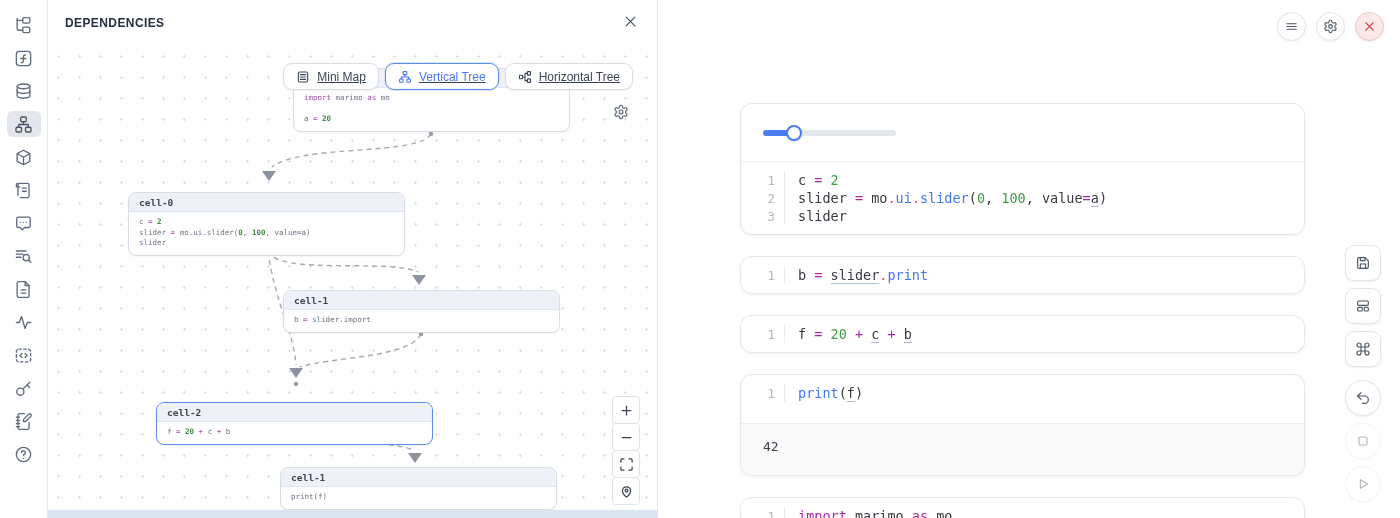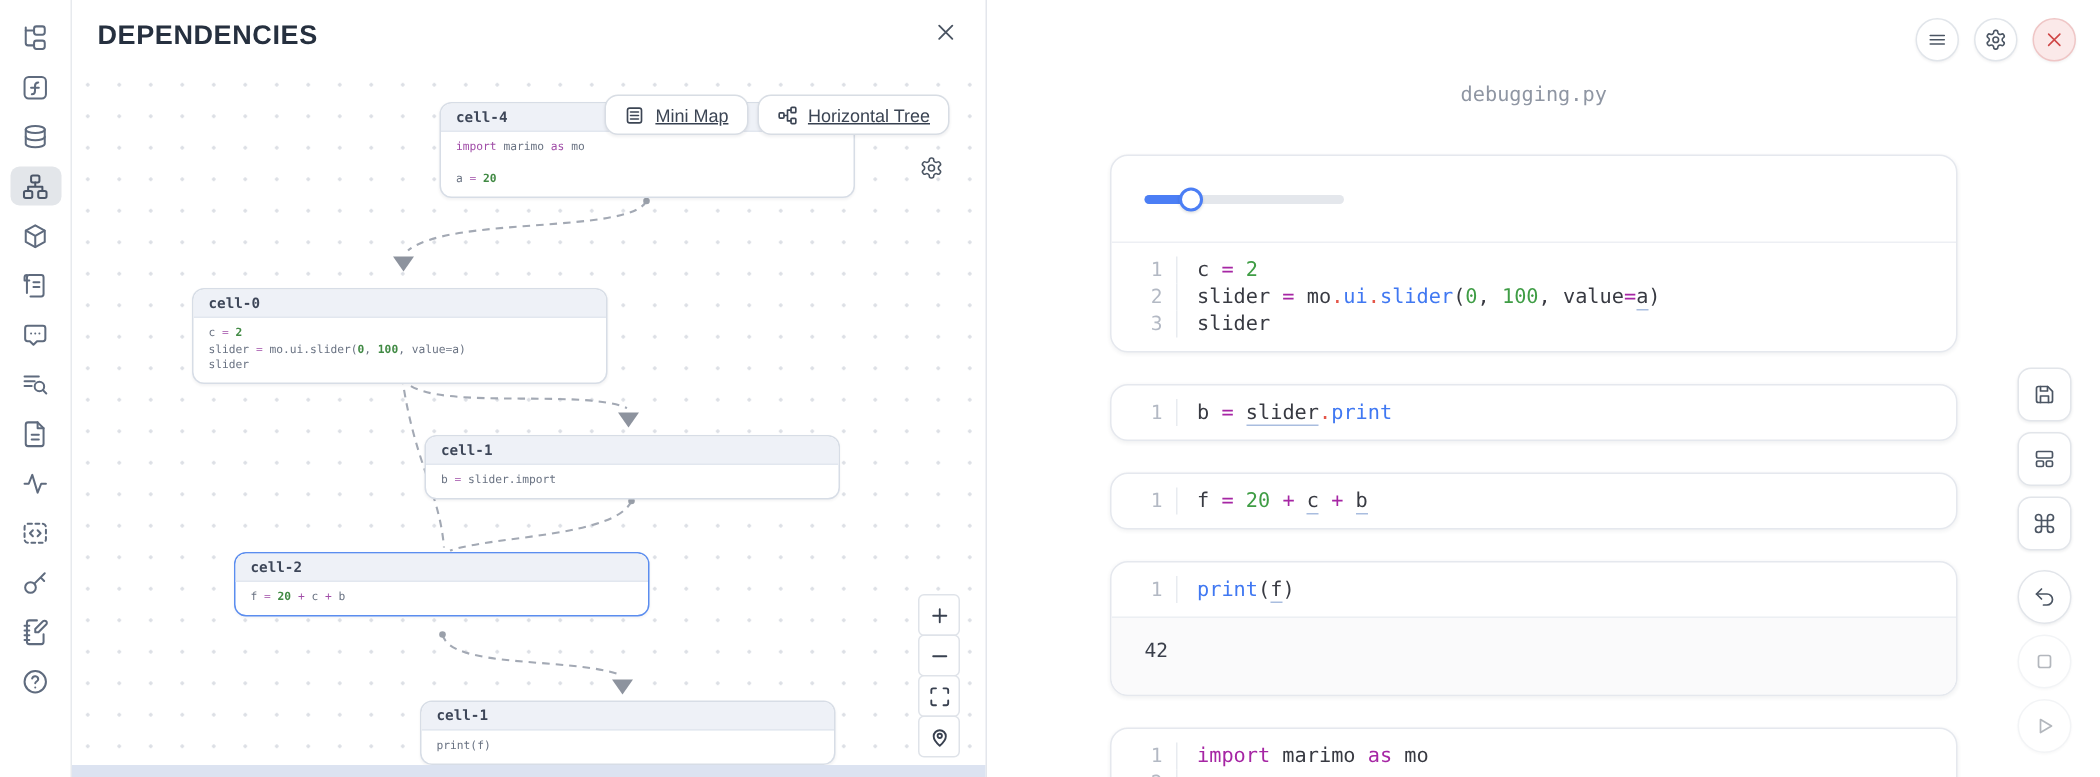--- a/index.html
+++ b/index.html
@@ -12,21 +12,21 @@
     padding-top:12px;gap:7px;box-sizing:border-box;z-index:6;}
   .rail-item{width:34px;height:26px;display:flex;align-items:center;justify-content:center;
     border-radius:6px;color:#5f6b7e;cursor:pointer;flex-shrink:0;}
   .rail-item.active{background:#e3e6ea;color:#4b5668;}
 
   
   .dep-panel{position:absolute;left:48px;top:0;width:610px;height:518px;background:#fff;
     border-right:1px solid #e3e6ec;box-sizing:border-box;display:flex;flex-direction:column;}
   .dep-header{height:46px;display:flex;align-items:center;justify-content:space-between;
     padding:0 17px;flex-shrink:0;}
-  .dep-title{font-size:18px;font-weight:bold;letter-spacing:.4px;color:#26303f;}
+  .dep-title{font-size:12px;font-weight:bold;letter-spacing:.4px;color:#26303f;}
   .icon-btn{background:none;border:none;padding:2px;color:#4b5563;cursor:pointer;display:flex;}
   .graph-area{position:relative;flex:1;overflow:hidden;
     background-image:radial-gradient(#dcdfe5 1px,transparent 1.3px);background-size:21px 21px;}
   .edges{position:absolute;left:0;top:0;}
   .dep-footer{height:8px;background:#dce3f1;flex-shrink:0;}
 
   .view-toolbar{position:absolute;top:17px;right:24px;display:flex;gap:6px;z-index:5;text-decoration:underline;}
   .view-btn{display:flex;align-items:center;gap:7px;height:27px;padding:0 12px;background:#fff;
     border:1px solid #d8dde4;border-radius:9px;font-size:12px;color:#3c4554;cursor:pointer;
     box-shadow:0 1px 2px rgba(16,24,40,.06);font-family:"Liberation Sans",sans-serif;white-space:nowrap;}
@@ -68,21 +68,21 @@
   .code{padding:9px 0;}
   .code-line{display:flex;height:18px;align-items:center;}
   .line-no{width:34px;flex-shrink:0;text-align:right;padding-right:9px;
     font-family:"DejaVu Sans Mono",monospace;font-size:13px;color:#b3b9c4;
     border-right:1px solid #e8ebf0;align-self:stretch;display:flex;align-items:center;justify-content:flex-end;}
   .code-text{padding-left:13px;font-family:"DejaVu Sans Mono",monospace;font-size:13.5px;white-space:pre;}
   .t-p{color:#383a42}.t-k{color:#a626a4}.t-kb{color:#a626a4;font-weight:normal}
   .t-n{color:#3f9d45}.t-b{color:#4078f2}.t-r{color:#e45649}
   .t-u{color:#383a42;border-bottom:1.6px solid #a9bddf;}
   .cell-output{border-top:1px solid #eceff3;background:#fafafb;padding:15px 22px 21px;
-    font-family:"DejaVu Sans Mono",monospace;font-size:13px;color:#3a3f4b;}
+    font-family:"DejaVu Sans Mono",monospace;font-size:13px;color:#3a3f4b;margin-top:12px;}
 
   .side-buttons{position:absolute;right:19px;top:245px;display:flex;flex-direction:column;gap:7px;align-items:center;z-index:5;}
   .sq-btn{width:36px;height:36px;border-radius:9px;background:#fff;border:1px solid #e2e5ea;
     display:flex;align-items:center;justify-content:center;color:#4b5563;cursor:pointer;
     box-shadow:0 1px 2px rgba(16,24,40,.07);}
   .rd-btn{width:36px;height:36px;border-radius:50%;background:#fff;border:1px solid #e2e5ea;
     display:flex;align-items:center;justify-content:center;color:#4b5563;cursor:pointer;
     box-shadow:0 1px 2px rgba(16,24,40,.07);}
   .rd-btn.first{margin-top:6px;}
   .disabled{opacity:.42;}
@@ -252,20 +252,31 @@
     <div class="view-toolbar" id="viewbar">
         <button class="view-btn">
           <span style="display:flex">
             <svg width="14" height="14" viewBox="0 0 24 24" fill="none" stroke="currentColor" stroke-width="1.9" stroke-linecap="round" stroke-linejoin="round">
               <rect x="4" y="3.5" width="16" height="17" rx="2.5"></rect>
               <path d="M7.5 8h9M7.5 12h9M7.5 16h9"></path>
             </svg>
           </span>
           <span>Mini Map</span>
         </button>
+        <button class="view-btn active">
+          <span style="display:flex">
+            <svg width="14" height="14" viewBox="0 0 24 24" fill="none" stroke="currentColor" stroke-width="1.9" stroke-linecap="round" stroke-linejoin="round">
+              <rect x="9" y="2.5" width="6" height="5.5" rx="1.2"></rect>
+              <rect x="2.8" y="15.5" width="6" height="5.5" rx="1.2"></rect>
+              <rect x="15.2" y="15.5" width="6" height="5.5" rx="1.2"></rect>
+              <path d="M12 8v4M5.8 15.5V12h12.4v3.5"></path>
+            </svg>
+          </span>
+          <span>Vertical Tree</span>
+        </button>
         <button class="view-btn">
           <span style="display:flex">
             <svg width="14" height="14" viewBox="0 0 24 24" fill="none" stroke="currentColor" stroke-width="1.9" stroke-linecap="round" stroke-linejoin="round">
               <rect x="2.5" y="9" width="5.5" height="6" rx="1.2"></rect>
               <rect x="16" y="2.8" width="5.5" height="6" rx="1.2"></rect>
               <rect x="16" y="15.2" width="5.5" height="6" rx="1.2"></rect>
               <path d="M8 12h4M16 5.8H12v12.4h4"></path>
             </svg>
           </span>
           <span>Horizontal Tree</span>
@@ -324,21 +335,21 @@
             <div class="node-line"><span class="t-p">slider </span><span class="t-k">=</span><span class="t-p"> mo.ui.slider(</span><span class="t-n">0</span><span class="t-p">, </span><span class="t-n">100</span><span class="t-p">, value=a)</span></div>
             <div class="node-line"><span class="t-p">slider</span></div>
           </div>
         </div>
         <div class="node" style="left:235px;top:244px">
           <div class="node-header">cell-1</div>
           <div class="node-body">
             <div class="node-line"><span class="t-p">b </span><span class="t-k">=</span><span class="t-p"> slider.import</span></div>
           </div>
         </div>
-        <div class="node selected" style="left:108px;top:322px">
+        <div class="node selected" style="left:108px;top:356px">
           <div class="node-header">cell-2</div>
           <div class="node-body">
             <div class="node-line"><span class="t-p">f </span><span class="t-k">=</span><span class="t-p"> </span><span class="t-n">20</span><span class="t-k"> + </span><span class="t-p">c</span><span class="t-k"> + </span><span class="t-p">b</span></div>
           </div>
         </div>
         <div class="node" style="left:232px;top:421px">
           <div class="node-header">cell-1</div>
           <div class="node-body">
             <div class="node-line"><span class="t-p">print(f)</span></div>
           </div>
@@ -366,21 +377,20 @@
         </span>
       </button>
       <button class="circle-btn danger">
         <span style="display:flex">
           <svg width="15" height="15" viewBox="0 0 24 24" fill="none" stroke="currentColor" stroke-width="1.7" stroke-linecap="round" stroke-linejoin="round">
             <path d="M6 6l12 12M18 6L6 18"></path>
           </svg>
         </span>
       </button>
     </div>
-  <div class="nb-title">debugging.py</div>
   <div class="cells" id="cells">
       <article class="cell">
         <div class="widget-row">
           <div class="slider">
             <div class="slider-track"></div>
             <div class="slider-fill" style="width:calc(20% + 6px)"></div>
             <div class="slider-thumb" style="left:calc(20% - 4px)"></div>
           </div>
         </div>
         <div class="code">

